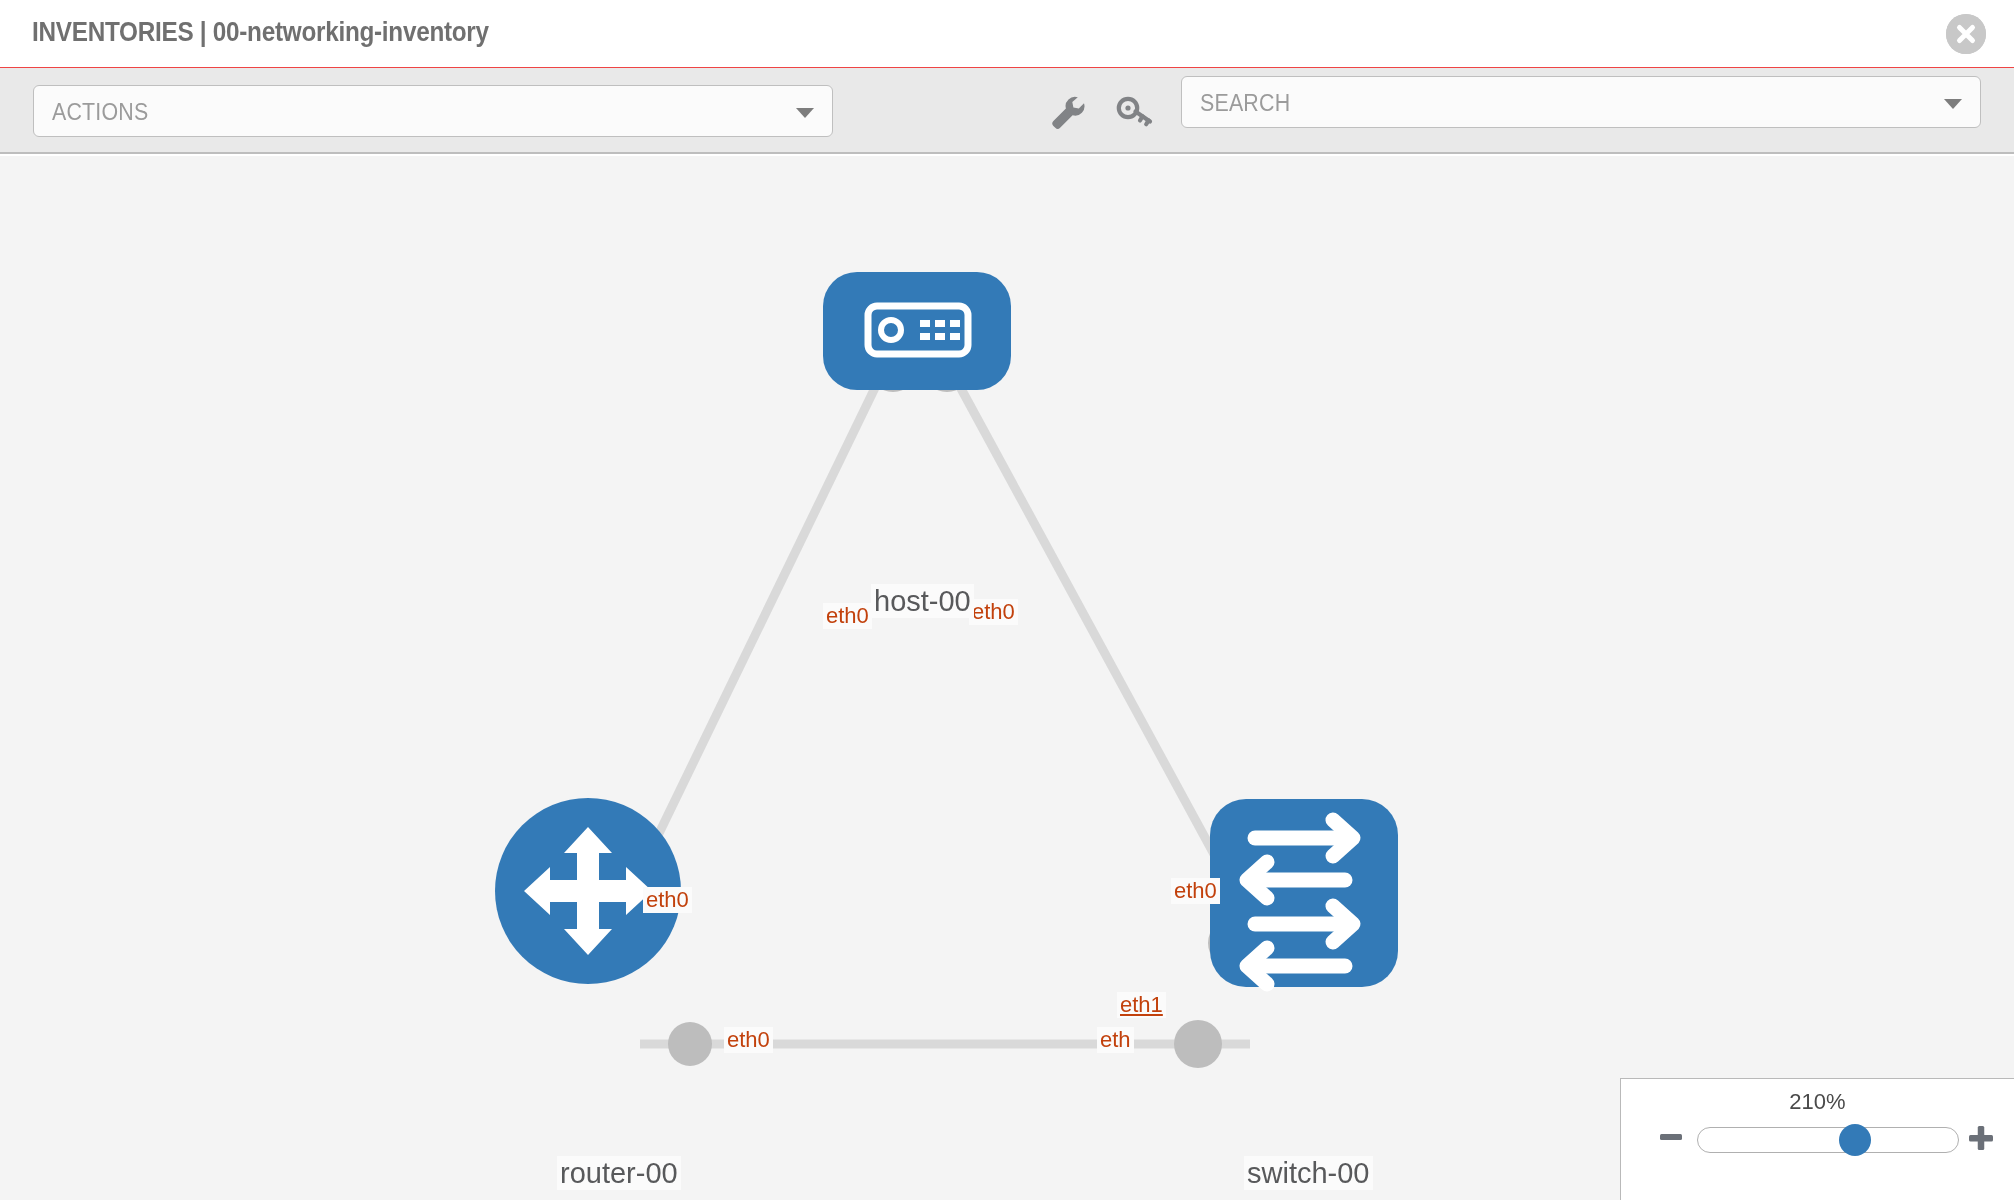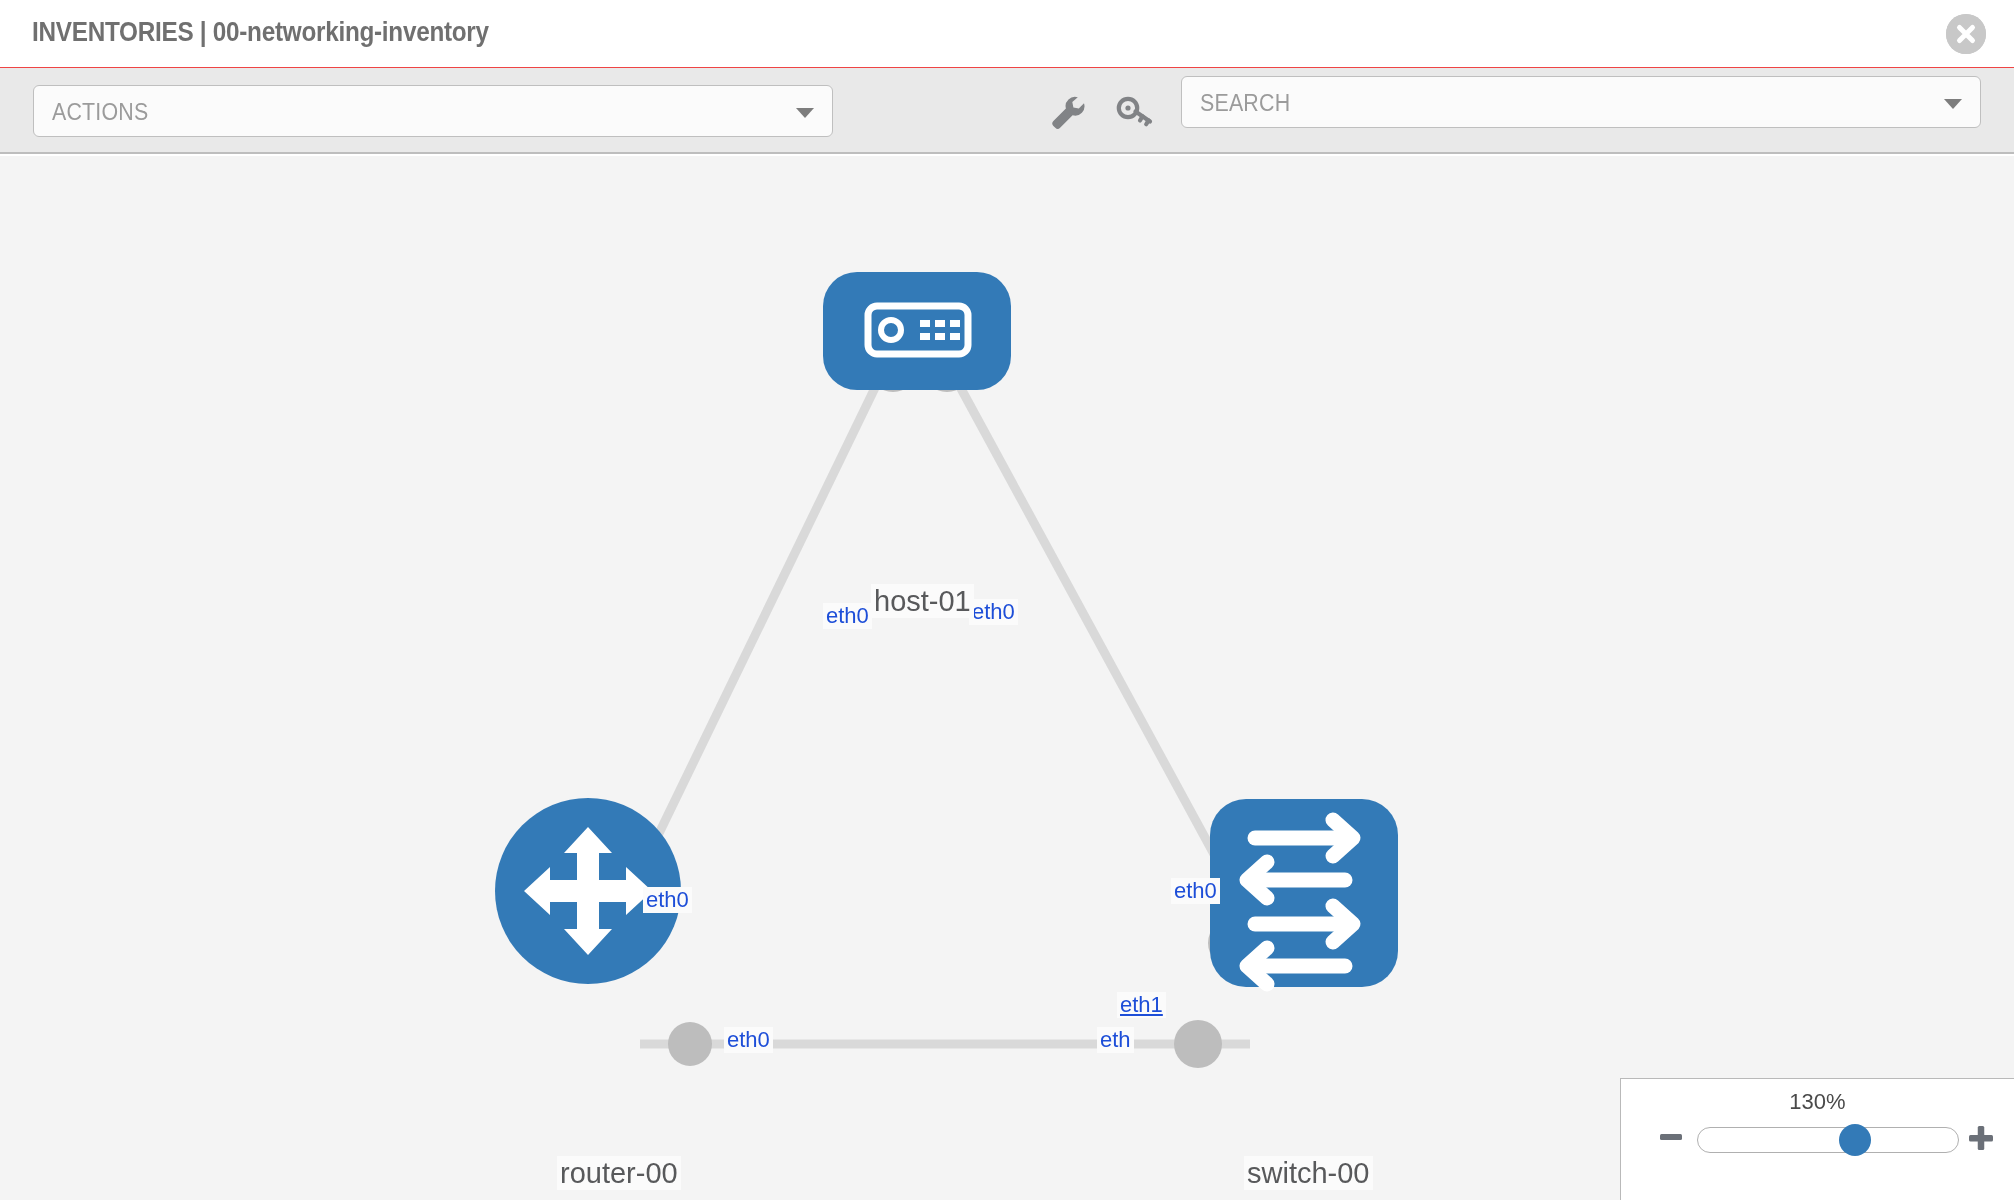--- a/index.html
+++ b/index.html
@@ -128,21 +128,21 @@
     color: #58595b;
     font-size: 29px;
     line-height: 34px;
     padding: 0 3px;
     white-space: nowrap;
     font-family: "Liberation Sans", sans-serif;
   }
   .if-label {
     position: absolute;
     background: #fbfbfb;
-    color: #1d4ed8;
+    color: #c2410c;
     font-size: 22px;
     line-height: 26px;
     padding: 0 3px;
     white-space: nowrap;
     font-family: "Liberation Sans", sans-serif;
   }
 
   
   .zoom-panel {
     position: absolute;
@@ -299,28 +299,28 @@
     </svg>
 
     <div class="if-label" style="left:823px; top:447px;">eth0</div>
     <div class="if-label" style="left:969px; top:443px;">eth0</div>
     <div class="if-label" style="left:643px; top:731px;">eth0</div>
     <div class="if-label" style="left:1171px; top:722px;">eth0</div>
     <div class="if-label" style="left:724px; top:871px;">eth0</div>
     <div class="if-label" style="left:1097px; top:871px;">eth</div>
     <div class="if-label" style="left:1117px; top:836px;text-decoration:underline;">eth1</div>
 
-    <div class="node-label" style="left:871px; top:428px;">host-01</div>
+    <div class="node-label" style="left:871px; top:428px;">host-00</div>
     <div class="node-label" style="left:529px; top:1000px;margin-left:28px;">router-00</div>
     <div class="node-label" style="left:1244px; top:1000px;">switch-00</div>
 
   </div>
 
   <div class="zoom-panel">
-    <div class="zoom-pct">130%</div>
+    <div class="zoom-pct">210%</div>
 
     <div class="zoom-minus">
       <svg width="28" height="28" viewBox="0 0 28 28" aria-hidden="true">
         <rect x="3" y="11" width="22" height="6" rx="1.5" fill="#6b7078"></rect>
       </svg>
     </div>
 
     <div class="zoom-track">
       <div class="zoom-thumb" id="zoom-thumb" style="left: 141.36px;"></div>
     </div>

